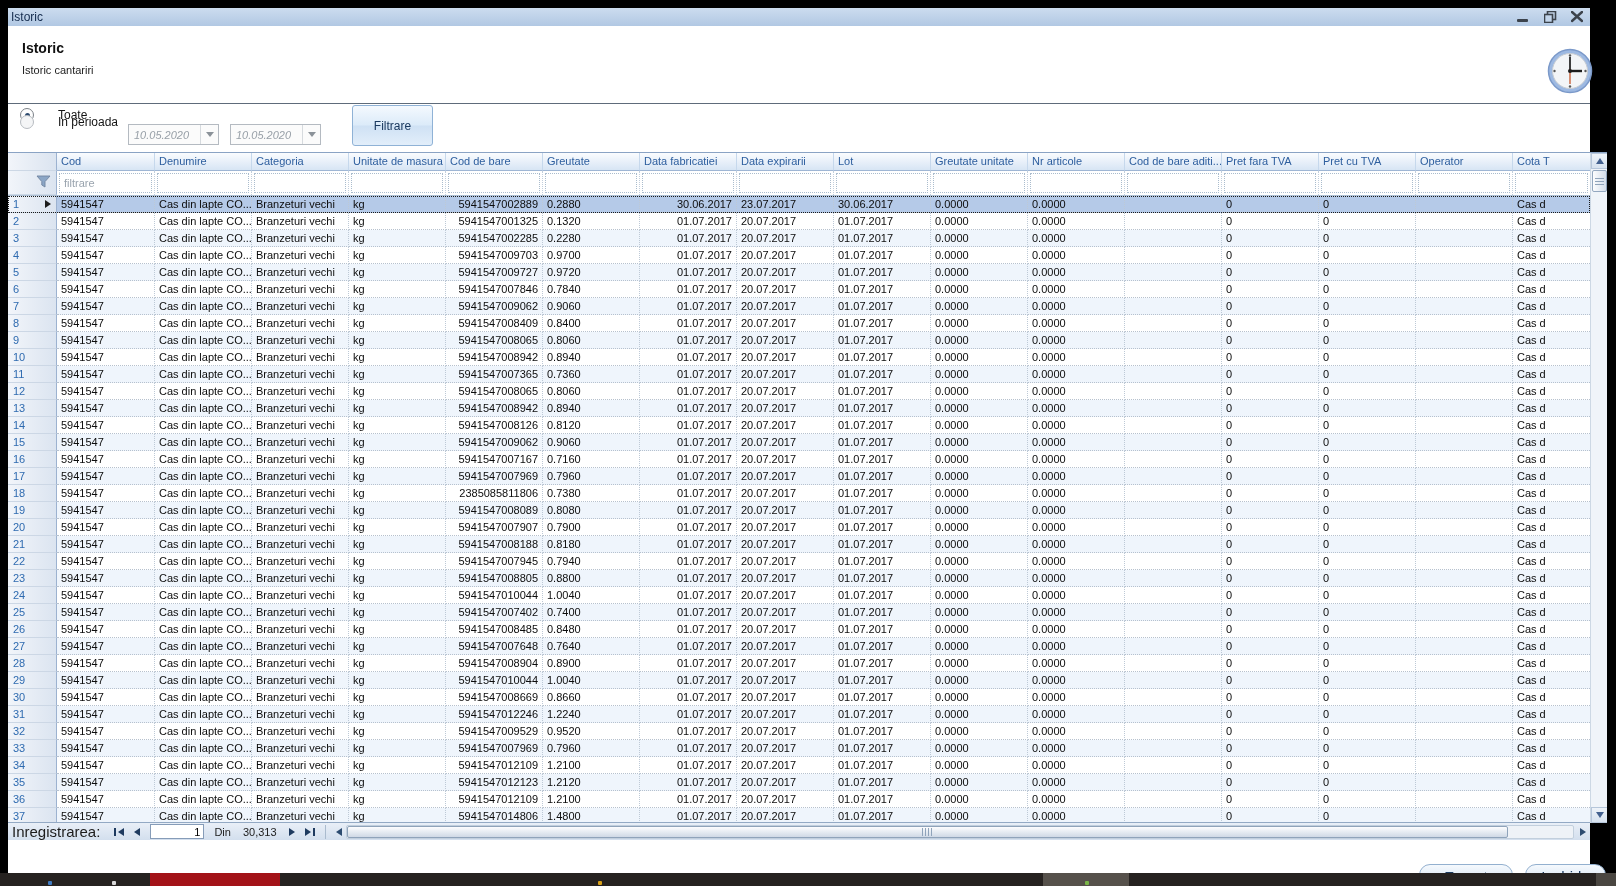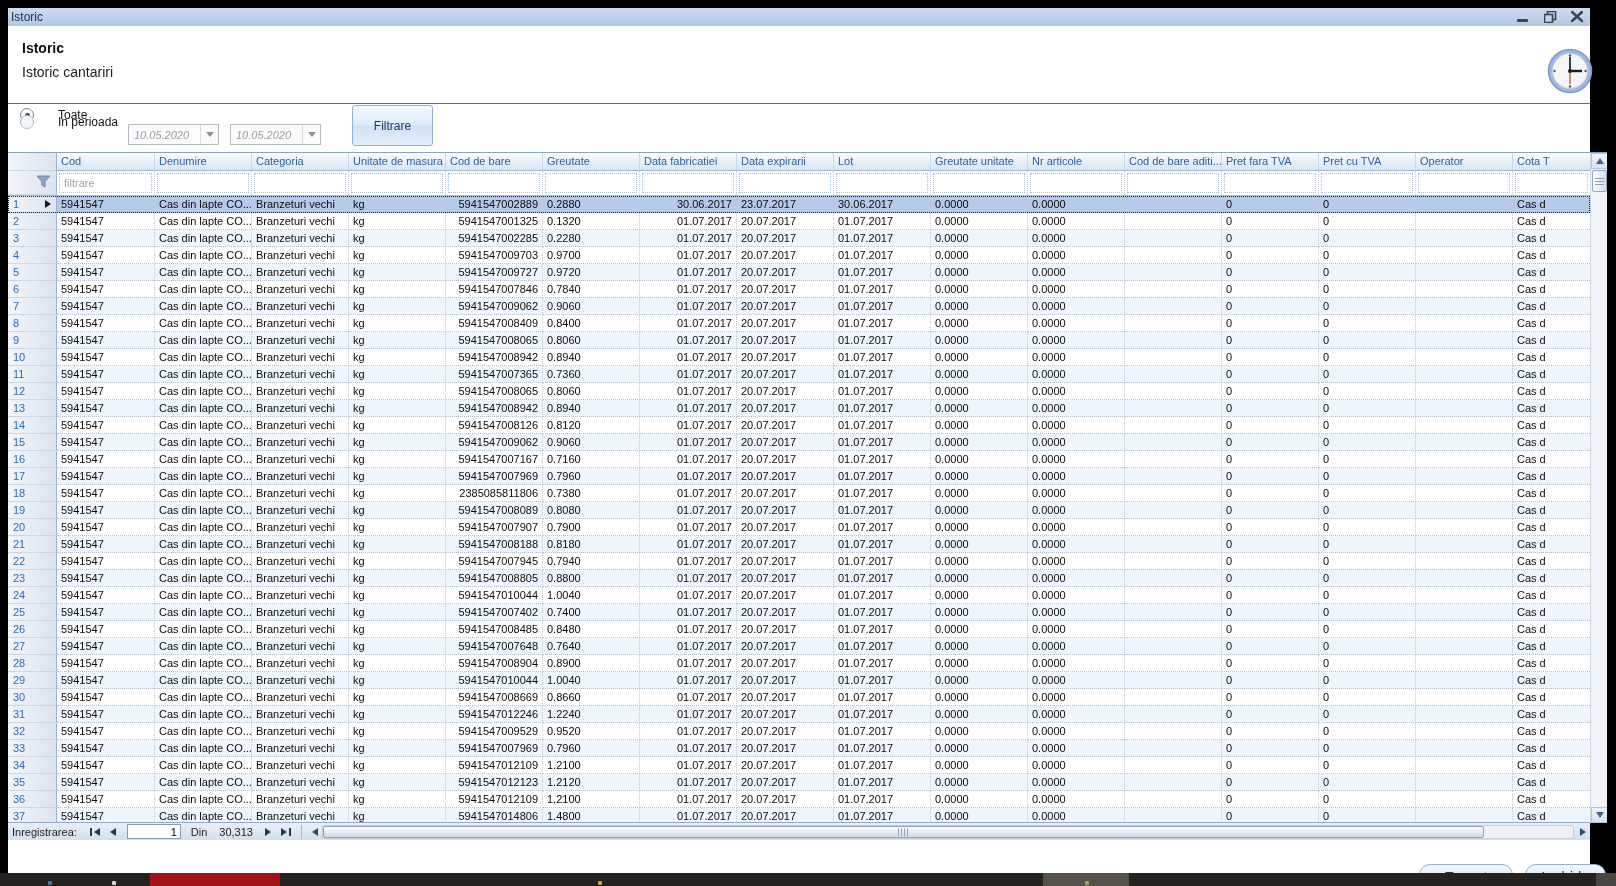--- a/index.html
+++ b/index.html
@@ -11,21 +11,21 @@
   .titlebar{position:absolute;left:0;top:0;width:100%;height:18px;
     background:linear-gradient(#ccdcef,#b1c8e3);border-bottom:1px solid #9db4d2;
     display:flex;align-items:center;}
   .titlebar .title{font-size:12px;color:#152c4e;padding-left:3px;line-height:18px;}
   .wincontrols{position:absolute;right:6px;top:2px;display:flex;gap:13px;align-items:center;}
   .wbtn{width:14px;height:13px;display:flex;align-items:center;justify-content:center;cursor:default;}
 
   
   .header-area{position:absolute;left:0;top:18px;width:100%;height:77px;background:#fff;}
   .page-title{position:absolute;left:14px;top:14px;font-size:14px;font-weight:bold;color:#111;}
-  .page-subtitle{position:absolute;left:14px;top:38px;font-size:14px;color:#222;}
+  .page-subtitle{position:absolute;left:14px;top:38px;font-size:11px;color:#222;}
   .clock{position:absolute;left:1539px;top:22px;}
   .hr-sep{position:absolute;left:0;top:95px;width:100%;height:1px;background:#5e6b7a;}
 
   
   .filter-area{position:absolute;left:0;top:96px;width:100%;height:48px;background:#fff;}
   .radio-row{position:absolute;left:12px;display:flex;align-items:center;gap:24px;}
   .radio{width:12px;height:12px;border-radius:50%;background:#fdfdfd;border:1px solid #7c8288;
     display:flex;align-items:center;justify-content:center;}
   .radio.sel::after{content:"";width:5px;height:5px;border-radius:50%;background:#2c4a6e;}
   .radio.dis{border-color:#b7bcc1;background:#f4f5f6;}
@@ -77,21 +77,21 @@
   .vthumb{position:absolute;left:1px;top:17px;width:15px;height:22px;border-radius:2px;
     background:linear-gradient(90deg,#fdfdfe,#d3ddea);border:1px solid #93a7bf;box-sizing:border-box;
     display:flex;flex-direction:column;align-items:center;justify-content:center;gap:2px;}
   .vthumb i{display:block;width:9px;height:1px;background:#8fa3ba;}
   .tri-up{width:0;height:0;border-left:4px solid transparent;border-right:4px solid transparent;border-bottom:6px solid #44618f;}
   .tri-down{width:0;height:0;border-left:4px solid transparent;border-right:4px solid transparent;border-top:6px solid #44618f;}
 
   
   .navbar{position:absolute;left:0;top:814px;width:100%;height:18px;box-sizing:border-box;
     background:linear-gradient(#e9eff7,#d3dfee);border-top:1px solid #93a9c4;display:flex;align-items:center;}
-  .navlabel{font-size:11px;color:#1c1c1c;padding:0 10px 0 4px;}
+  .navlabel{font-size:15px;color:#1c1c1c;padding:0 10px 0 4px;}
   .navbtn{width:18px;height:14px;display:flex;align-items:center;justify-content:center;cursor:pointer;}
   .rec-input{width:46px;height:13px;border:1px solid #869cb8;font-size:11px;text-align:right;
     padding:0 3px;font-family:"Liberation Sans",sans-serif;margin:0 4px;}
   .navtext{font-size:11px;color:#1c1c1c;margin:0 6px;}
   .hsep{width:1px;height:14px;background:#aabbce;margin:0 6px;}
   .htrack{position:relative;flex:1;height:14px;background:#eef2f7;border:1px solid #c2cfdd;
     box-sizing:border-box;margin-right:2px;border-radius:2px;}
   .hthumb{position:absolute;left:0;top:0;width:1161px;height:12px;border-radius:2px;
     background:linear-gradient(#fdfdfe,#cfd9e5);border:1px solid #8fa3ba;box-sizing:border-box;
     display:flex;align-items:center;justify-content:center;gap:2px;}

